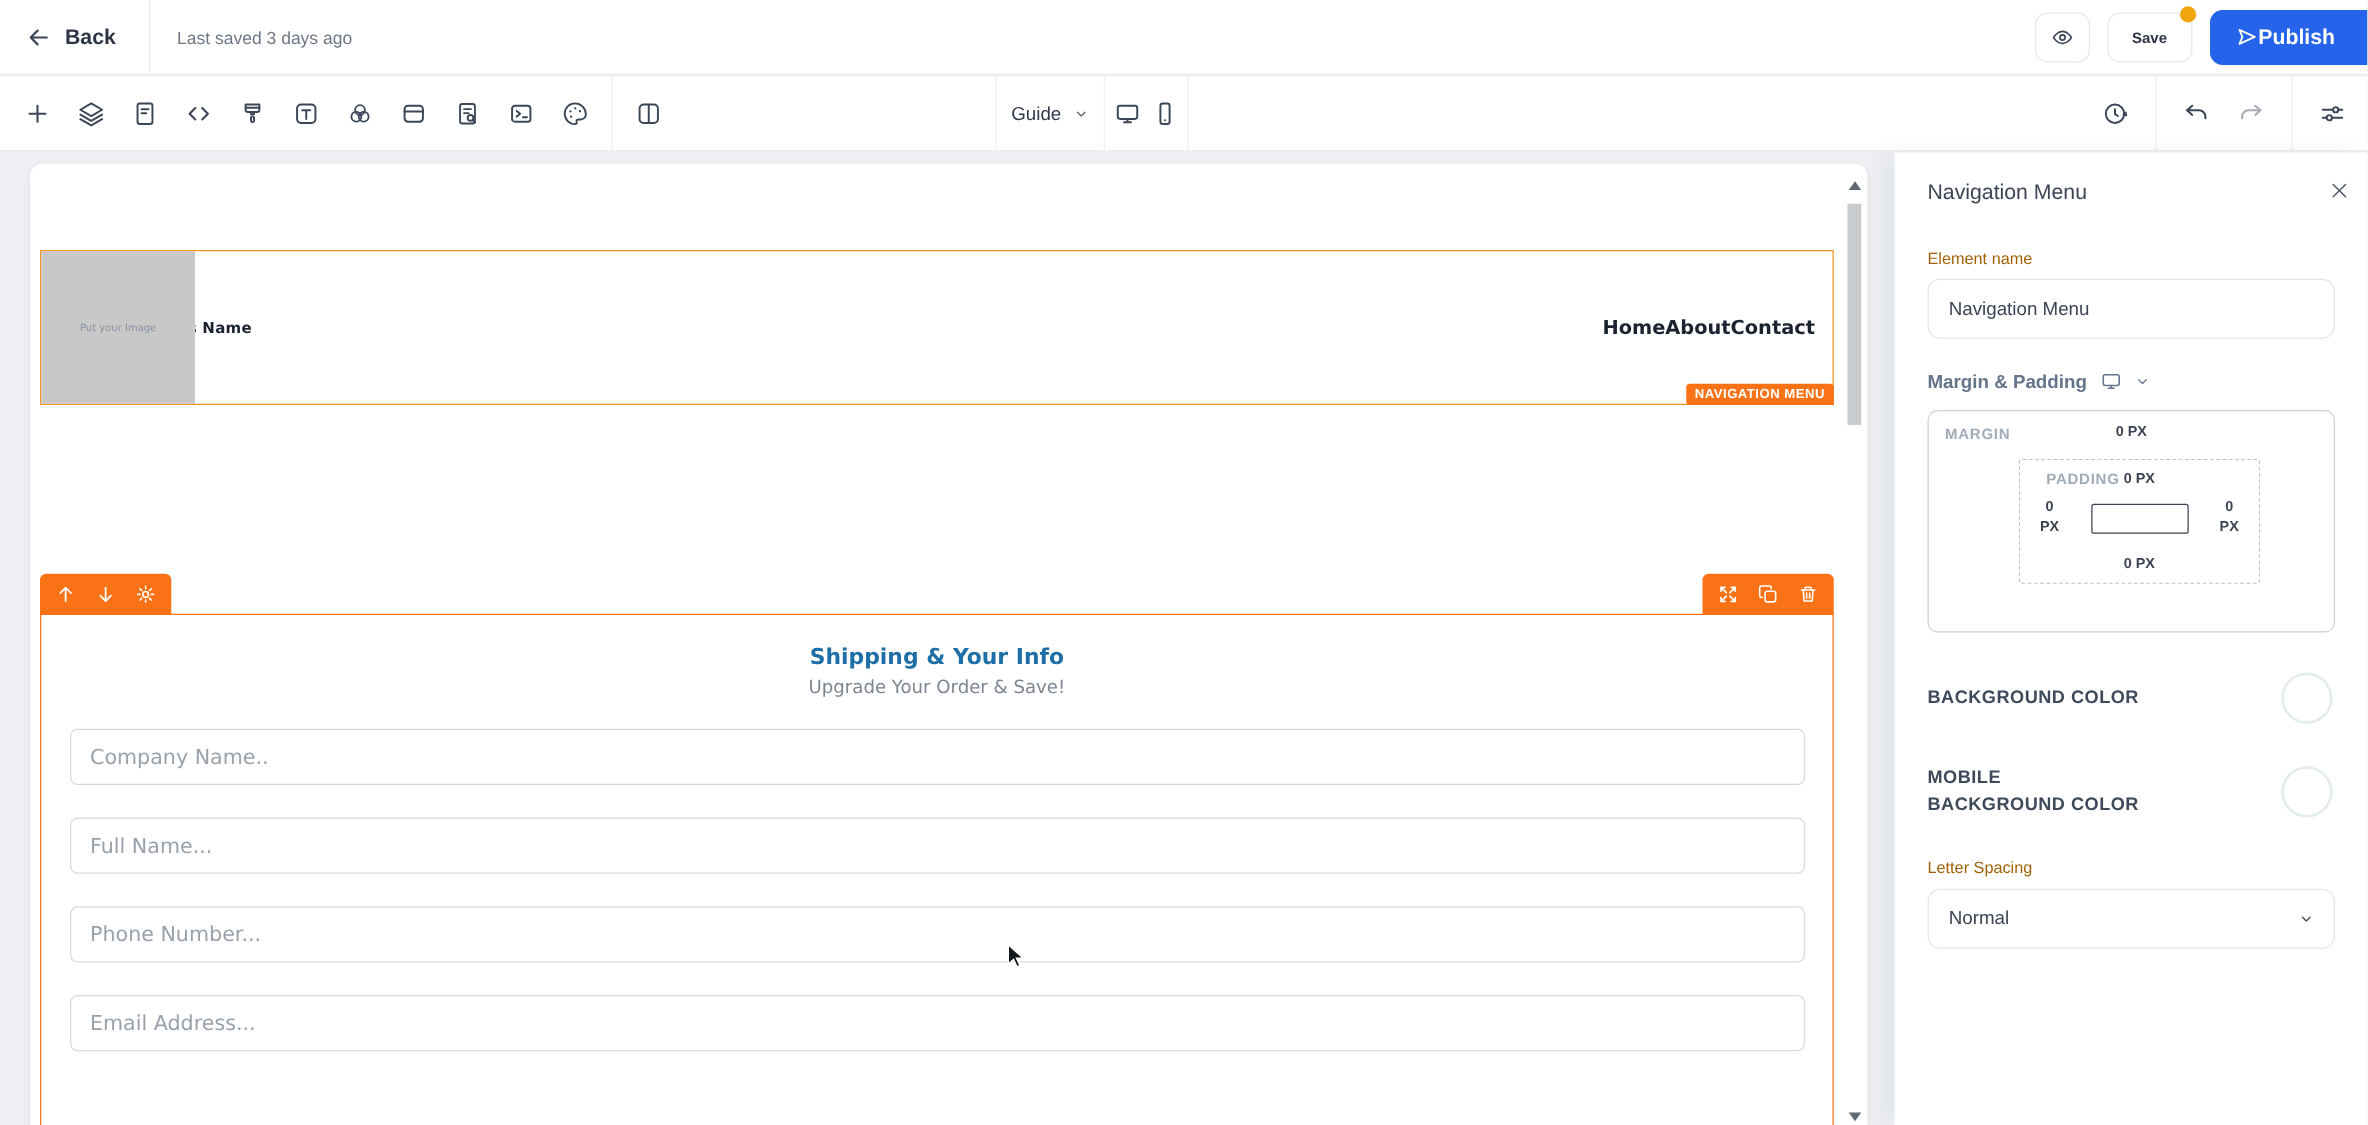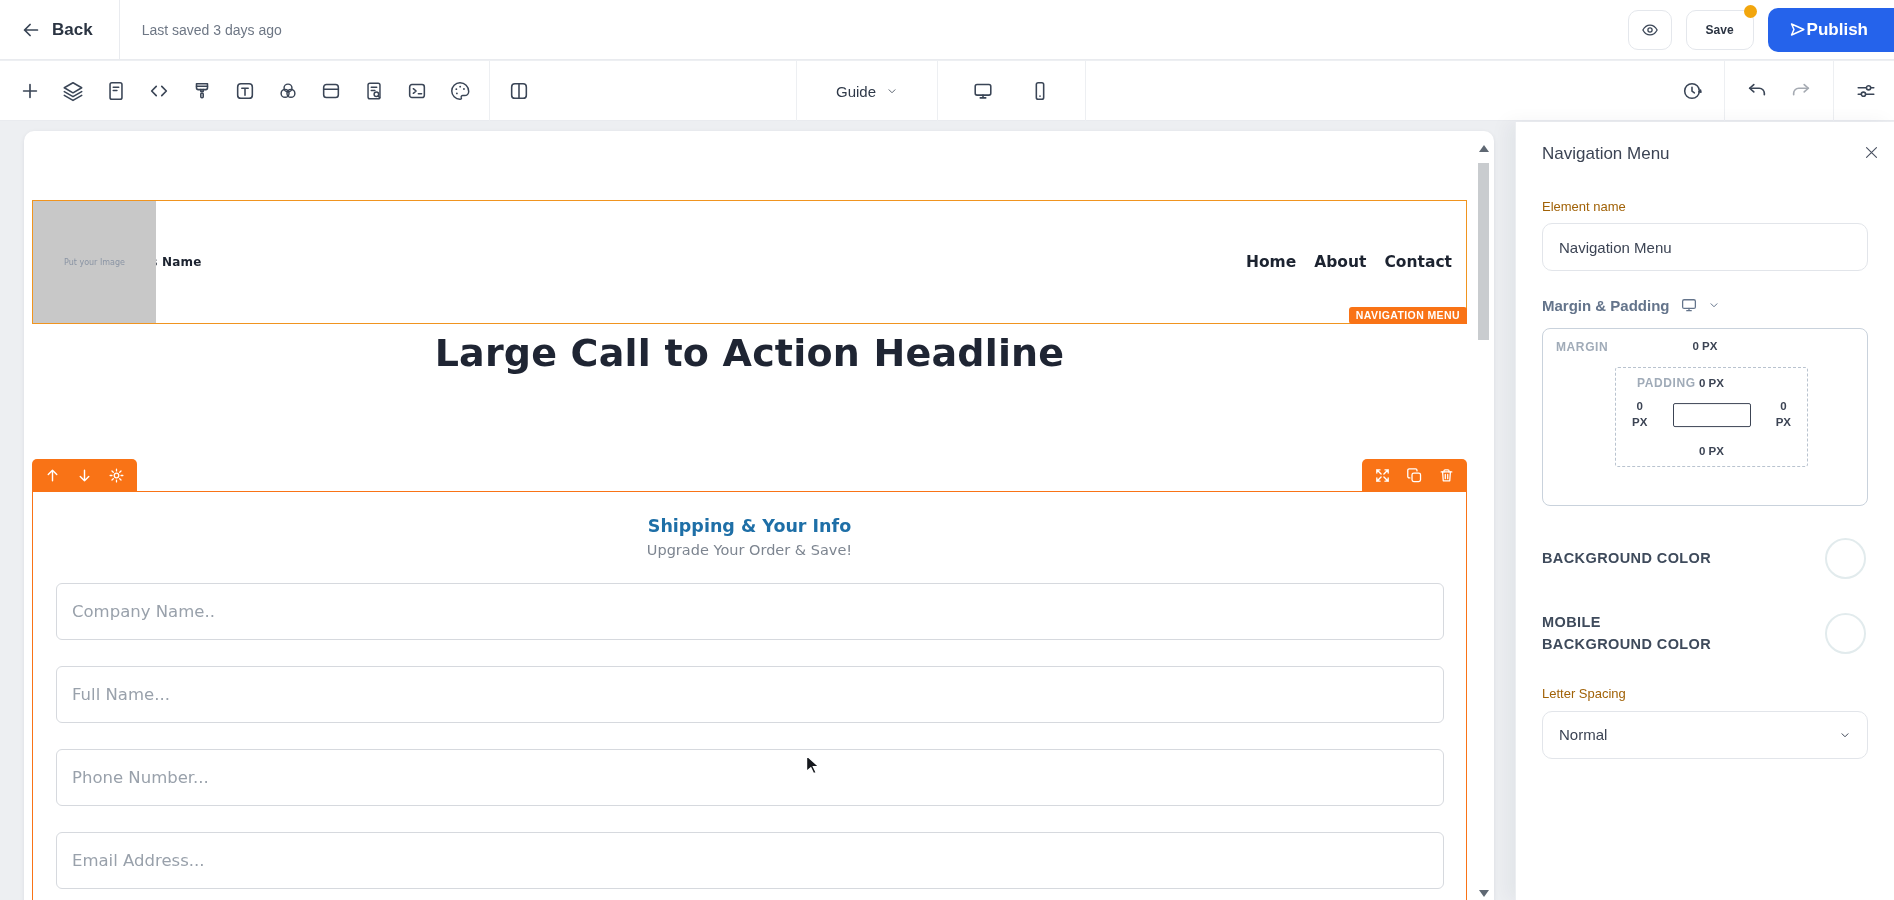--- a/index.html
+++ b/index.html
@@ -21,58 +21,58 @@
   .save-dot { position:absolute; top:-6px; right:-4px; width:13px; height:13px; border-radius:50%; background:#f2a60d; }
   .publish-btn { height:44px; background:#2563eb; color:#fff; font-size:17px; font-weight:700; display:flex; align-items:center; padding:0 26px 0 20px; border-radius:10px 0 0 10px; cursor:pointer; }
   .publish-btn .ic { color:#fff; width:19px; height:19px; }
 
   
   .toolbar { position:absolute; top:61px; left:0; right:0; height:60px; background:#fff; border-bottom:1px solid #e9ebef; display:flex; align-items:center; z-index:29; }
   .tool-left { display:flex; align-items:center; gap:19px; padding-left:18px; }
   .tool-btn { width:24px; height:24px; display:flex; align-items:center; justify-content:center; cursor:pointer; }
   .tool-vdiv { width:1px; height:60px; background:#edeff2; }
   .tool-left .tool-vdiv { margin:0 -2px; }
-  .tool-center { position:absolute; left:796px; top:0; height:60px; display:flex; align-items:center; gap:33px; }
+  .tool-center { position:absolute; left:796px; top:0; height:60px; display:flex; align-items:center; gap:6px; }
   .guide-dd { display:flex; align-items:center; gap:10px; font-size:15px; color:#2f3949; cursor:pointer; padding:0 6px; }
   .chev { width:12px; height:12px; color:#5b6470; }
   .tool-right { margin-left:auto; display:flex; align-items:center; gap:20px; padding-right:16px; }
   .redo-dim { opacity:.45; }
 
   
   .workspace { position:absolute; top:122px; left:0; right:0; bottom:0; background:#edeff2; }
   .canvas { position:absolute; left:24px; top:9px; width:1470px; height:780px; background:#fff; border-radius:10px 10px 0 0; box-shadow:0 1px 4px rgba(20,30,50,.08); font-family:"DejaVu Sans", sans-serif; }
 
   
   .cscroll { position:absolute; top:8px; bottom:8px; right:3px; width:14px; z-index:5; }
   .cscroll .tri-up { position:absolute; top:6px; left:2px; width:0; height:0; border-left:5px solid transparent; border-right:5px solid transparent; border-bottom:7px solid #5f6873; }
   .cscroll .tri-down { position:absolute; bottom:6px; left:2px; width:0; height:0; border-left:5px solid transparent; border-right:5px solid transparent; border-top:7px solid #5f6873; }
   .cscroll .thumb { position:absolute; top:24px; left:1px; width:11px; height:177px; background:#c9cccf; }
 
   
   .header-el { position:absolute; left:8px; right:27px; top:69px; height:124px; border:1px solid #f0941f; background:#fff; display:flex; align-items:center; }
   .logo-ph { position:absolute; left:0; top:0; width:123px; height:122px; background:#c8c8c8; display:flex; align-items:center; justify-content:center; }
   .logo-ph span { font-size:8px; color:#8a94a4; }
   .biz-name { margin-left:63px; font-size:12px; font-weight:700; color:#1c2330; letter-spacing:.2px; }
-  .nav-links { margin-left:auto; margin-right:14px; display:flex; gap:18px; font-size:15.5px; font-weight:700; color:#1c2330; }
+  .nav-links { margin-left:auto; margin-right:14px; display:flex; font-size:15.5px; font-weight:700; color:#1c2330; }
   .nav-links span { cursor:pointer; }
   .sel-badge { position:absolute; right:-1px; bottom:-1px; background:#f97316; color:#fff; font-family:"Liberation Sans",sans-serif; font-size:10.5px; font-weight:700; letter-spacing:.4px; padding:2px 7px 3px; border-radius:3px 3px 0 3px; }
 
   
   .headline { position:absolute; left:8px; right:27px; top:200px; text-align:center; font-size:38px; line-height:44px; font-weight:800; color:#1f2533; letter-spacing:.2px; }
 
   
   .form-el { position:absolute; left:8px; right:27px; top:360px; bottom:-4px; border:1px solid #f97316; border-bottom:none; background:#fff; }
   .sec-tab { position:absolute; top:-33px; height:33px; background:#f97316; display:flex; align-items:center; gap:15px; padding:0 12px; border-radius:5px 5px 0 0; }
   .sec-tab.left { left:-1px; }
   .sec-tab.right { right:-1px; }
   .sec-tab .ic { width:17px; height:17px; color:#fff; cursor:pointer; }
   .form-title { margin-top:24px; text-align:center; font-size:17.5px; font-weight:700; color:#1e6fa7; }
   .form-sub { margin-top:6px; text-align:center; font-size:14.5px; color:#7d8590; }
   .form-fields { margin:25px 22px 0 23px; }
-  .form-fields input { display:block; width:100%; height:57px; border:1px solid #d6d9de; border-radius:6px; margin-bottom:26px; padding:0 15px; font-size:16.5px; font-family:"DejaVu Sans",sans-serif; color:#3a4556; background:#fff; }
+  .form-fields input { display:block; width:100%; height:45px; border:1px solid #d6d9de; border-radius:6px; margin-bottom:26px; padding:0 15px; font-size:16.5px; font-family:"DejaVu Sans",sans-serif; color:#3a4556; background:#fff; }
   .form-fields input::placeholder { color:#99a1ab; }
 
   
   .panel { position:absolute; top:122px; right:0; bottom:0; width:379px; background:#fff; border-left:1px solid #eceef1; box-shadow:-8px 0 18px rgba(20,30,50,.05); z-index:31; }
   .panel-head { display:flex; align-items:flex-start; padding:22px 14px 15px 26px; }
   .panel-title { font-size:17px; font-weight:500; color:#3c4454; }
   .panel-close { margin-left:auto; cursor:pointer; }
   .panel-close .ic { width:17px; height:17px; color:#4a5262; }
   .panel-tabs { display:flex; border-top:1px solid #e8eaee; border-bottom:1px solid #e8eaee; height:49px; }
   .ptab { flex:1; display:flex; align-items:center; justify-content:center; font-size:15px; color:#6a7687; cursor:pointer; position:relative; }
@@ -296,21 +296,20 @@
       </div>
       <div class="biz-name">Business Name</div>
       <div class="nav-links">
         <span>Home</span>
         <span>About</span>
         <span>Contact</span>
       </div>
       <div class="sel-badge">NAVIGATION MENU</div>
     </div>
 
-    <div class="headline">Large Call to Action Headline</div>
 
     <div class="form-el">
       <div class="sec-tab left">
         <svg class="ic" viewBox="0 0 24 24" fill="none" stroke="currentColor" stroke-width="2" stroke-linecap="round" stroke-linejoin="round">
             <path d="M12 19.5V4.5M6 10.5l6-6 6 6"></path>
           </svg>
         <svg class="ic" viewBox="0 0 24 24" fill="none" stroke="currentColor" stroke-width="2" stroke-linecap="round" stroke-linejoin="round">
             <path d="M12 4.5v15M6 13.5l6 6 6-6"></path>
           </svg>
         <svg class="ic" viewBox="0 0 24 24" fill="none" stroke="currentColor" stroke-width="1.8" stroke-linecap="round">

